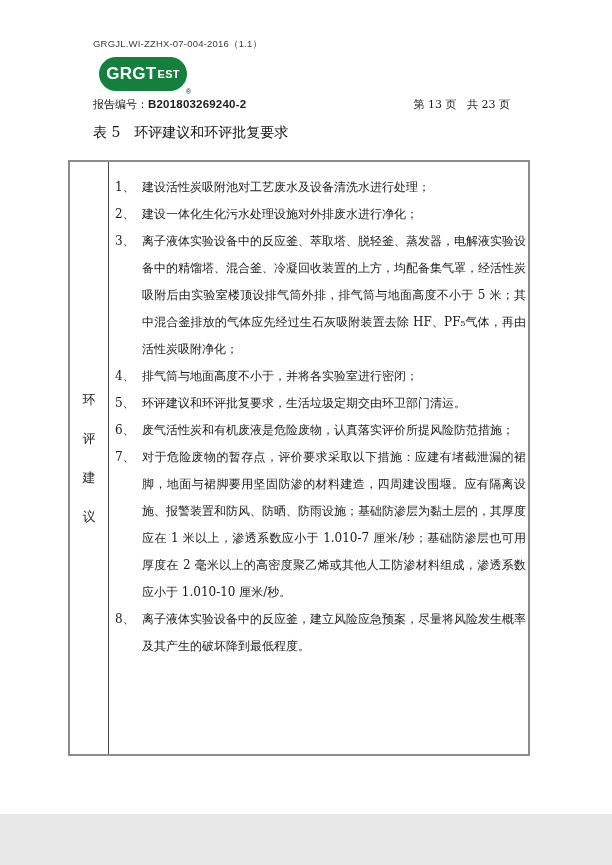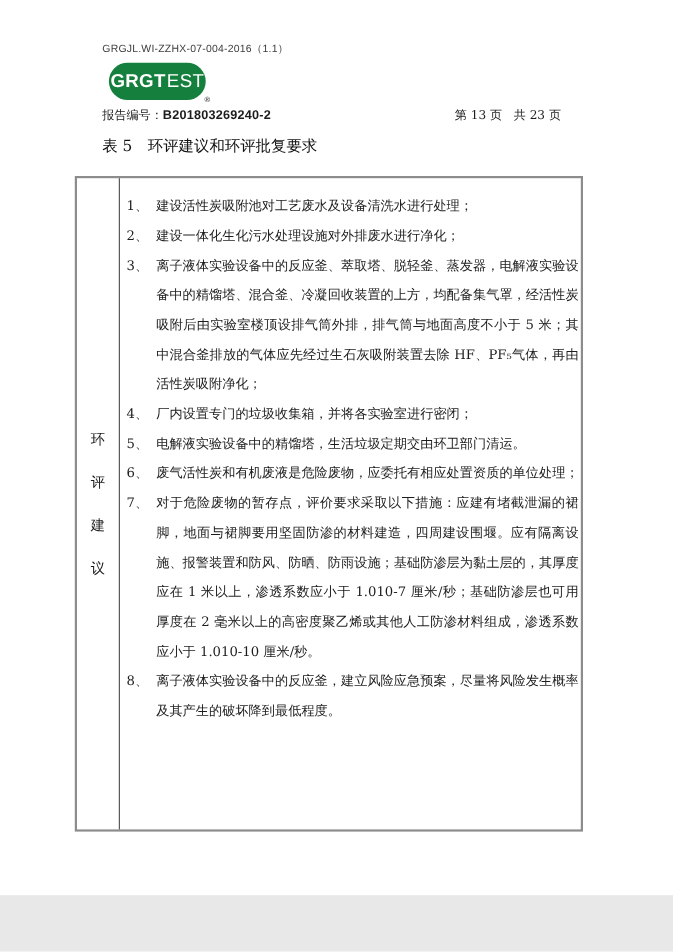--- a/index.html
+++ b/index.html
@@ -31,21 +31,21 @@
     height: 34px;
     background: #15803d;
     border-radius: 17px;
     display: flex;
     align-items: center;
     justify-content: center;
     font-family: "Liberation Sans", sans-serif;
     color: #ffffff;
   }
   .logo-bold { font-weight: 700; font-size: 17px; letter-spacing: 0.3px; }
-  .logo-light { font-weight: 400; font-size: 17px; letter-spacing: 0.3px; margin-left: 1px; }
+  .logo-light { font-weight: 700; font-size: 11px; letter-spacing: 0.3px; margin-left: 1px; }
   .logo-reg {
     position: absolute;
     left: 186px;
     top: 88px;
     font-size: 7px;
     color: #2a2a2a;
     font-family: "Liberation Sans", sans-serif;
   }
   .report-line {
     position: absolute;
@@ -147,29 +147,29 @@
       <div class="item-row">
         <span class="item-num">2、</span>
         <span class="item-text">建设一体化生化污水处理设施对外排废水进行净化；</span>
       </div>
       <div class="item-row">
         <span class="item-num">3、</span>
         <span class="item-text">离子液体实验设备中的反应釜、萃取塔、脱轻釜、蒸发器，电解液实验设备中的精馏塔、混合釜、冷凝回收装置的上方，均配备集气罩，经活性炭吸附后由实验室楼顶设排气筒外排，排气筒与地面高度不小于 5 米；其中混合釜排放的气体应先经过生石灰吸附装置去除 HF、PF₅气体，再由活性炭吸附净化；</span>
       </div>
       <div class="item-row">
         <span class="item-num">4、</span>
-        <span class="item-text">厂内设置专门的垃圾收集箱，并将各实验室进行密闭；</span>
+        <span class="item-text">排气筒与地面高度不小于，并将各实验室进行密闭；</span>
       </div>
       <div class="item-row">
         <span class="item-num">5、</span>
-        <span class="item-text">电解液实验设备中的精馏塔，生活垃圾定期交由环卫部门清运。</span>
+        <span class="item-text">环评建议和环评批复要求，生活垃圾定期交由环卫部门清运。</span>
       </div>
       <div class="item-row">
         <span class="item-num">6、</span>
-        <span class="item-text">废气活性炭和有机废液是危险废物，应委托有相应处置资质的单位处理；</span>
+        <span class="item-text">废气活性炭和有机废液是危险废物，认真落实评价所提风险防范措施；</span>
       </div>
       <div class="item-row">
         <span class="item-num">7、</span>
         <span class="item-text">对于危险废物的暂存点，评价要求采取以下措施：应建有堵截泄漏的裙脚，地面与裙脚要用坚固防渗的材料建造，四周建设围堰。应有隔离设施、报警装置和防风、防晒、防雨设施；基础防渗层为黏土层的，其厚度应在 1 米以上，渗透系数应小于 1.010-7 厘米/秒；基础防渗层也可用厚度在 2 毫米以上的高密度聚乙烯或其他人工防渗材料组成，渗透系数应小于 1.010-10 厘米/秒。</span>
       </div>
       <div class="item-row">
         <span class="item-num">8、</span>
         <span class="item-text">离子液体实验设备中的反应釜，建立风险应急预案，尽量将风险发生概率及其产生的破坏降到最低程度。</span>
       </div>
     </div>

